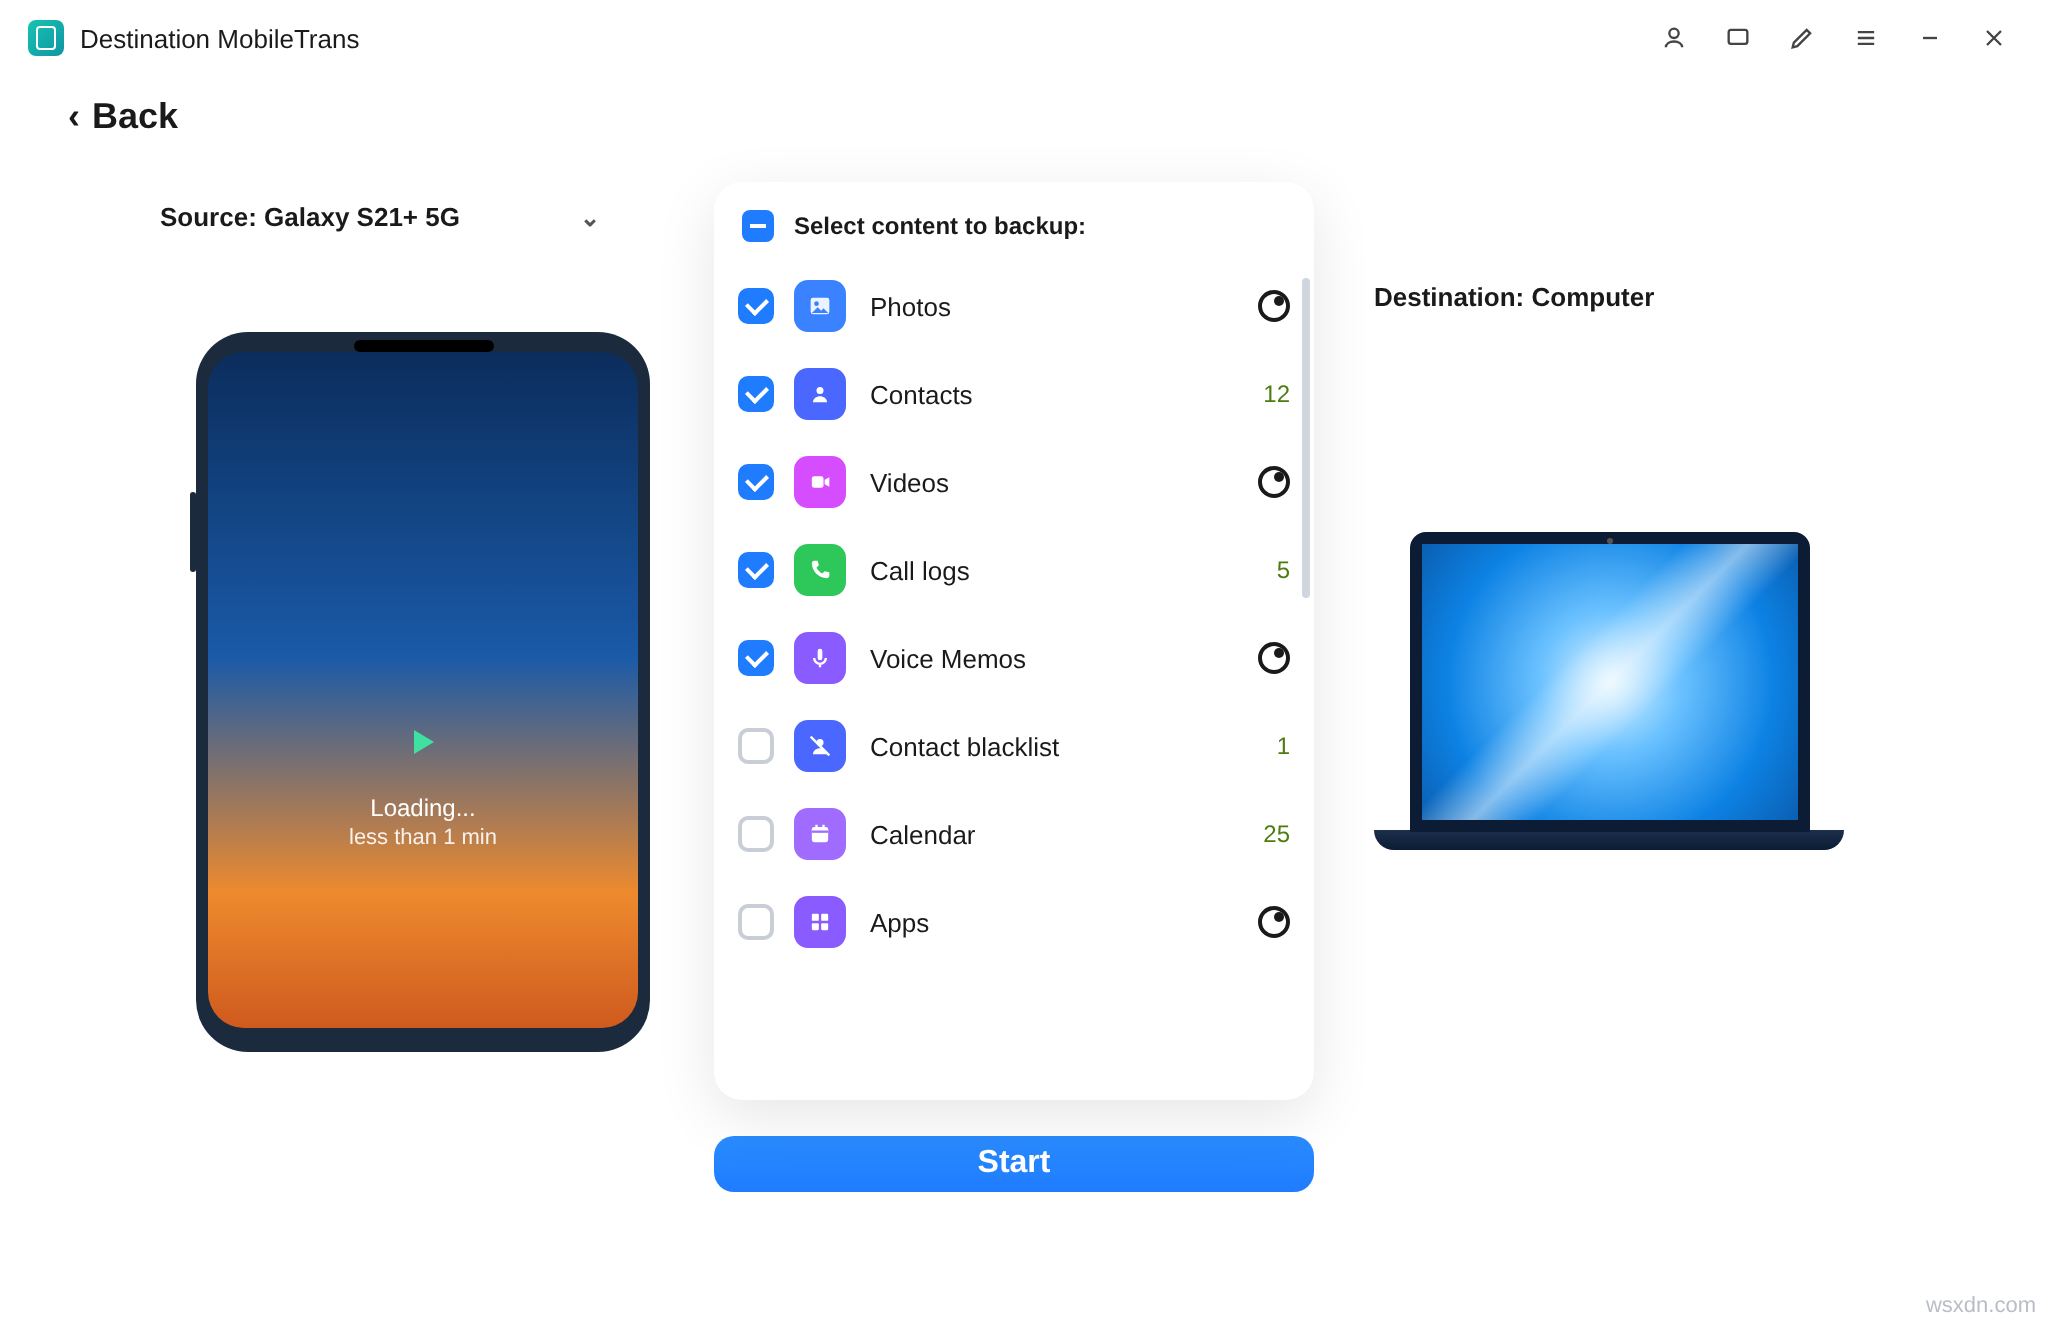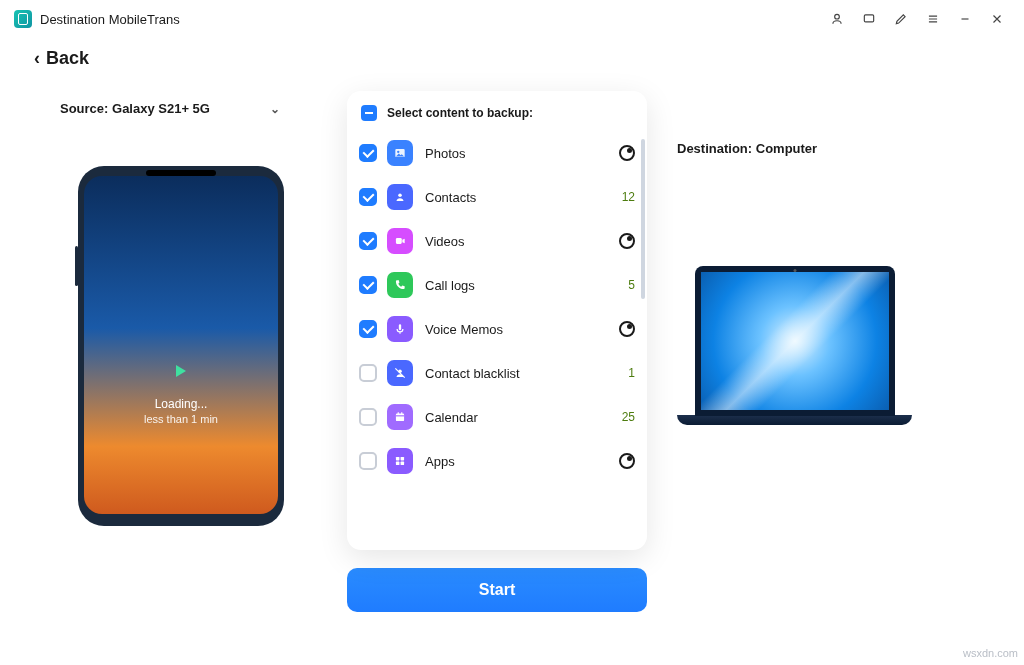--- a/index.html
+++ b/index.html
@@ -42,35 +42,35 @@
   }
   .back-row .ch { font-size: 18px; font-weight: 700; color:#1a1a1a; margin-right:6px;}
   .back-row .lbl { font-size: 18px; font-weight: 700; }
 
   .content {
     display: flex;
     justify-content: space-between;
     padding: 26px 60px 0;
   }
   .col { flex: 1; display:flex; flex-direction:column; align-items:center;}
-  .col-left { align-items: flex-start; }
+  .col-left { align-items: flex-start; margin-left: 20px; }
   .col-right{ align-items: flex-start; padding-left:30px;}
 
   .dev-label{
     font-size: 13px;
     font-weight: 700;
     margin-bottom: 50px;
     display:flex; align-items:center;
   }
   .chev-down{ margin-left:60px; color:#555; font-size:12px; }
   .dest-label{ font-size:13px; font-weight:700; margin-bottom:110px;margin-top:40px; }
 
   
   .phone {
-    width: 206px; height: 360px;
+    width: 227px; height: 360px;
     background: #1b2a3d;
     border-radius: 26px;
     padding: 10px 6px 12px;
     position: relative;
     margin-left: 18px;
   }
   .phone::before{
     content:""; position:absolute; top:4px; left:50%; transform:translateX(-50%);
     width:70px; height:6px; background:#000; border-radius:4px;
   }
@@ -167,21 +167,21 @@
   .ico svg{width:14px;height:14px;fill:#fff;}
   .row-label{ font-size:13px; flex:1;}
   .row-count{ font-size:12px; color:#4d7c0f; min-width:24px; text-align:right;}
   .spinner{
     width:16px;height:16px;border:2px solid #1a1a1a;border-radius:50%;position:relative;
   }
   .spinner::after{content:"";position:absolute;width:5px;height:5px;background:#1a1a1a;border-radius:50%;top:1px;right:1px;}
 
   .start-btn{
     margin-top: 18px;
-    width: 300px; height: 44px;
+    width: 300px; height: 28px;
     background: linear-gradient(#2a8cff,#1f7cff);
     color:#fff; border:none; border-radius:10px;
     font-size:16px; font-weight:600; cursor:pointer;
   }
   .watermark{
     position:absolute; right:6px; bottom:6px; font-size:11px; color:#b9bec6;
   }
 </style>
 </head>
 <body>

